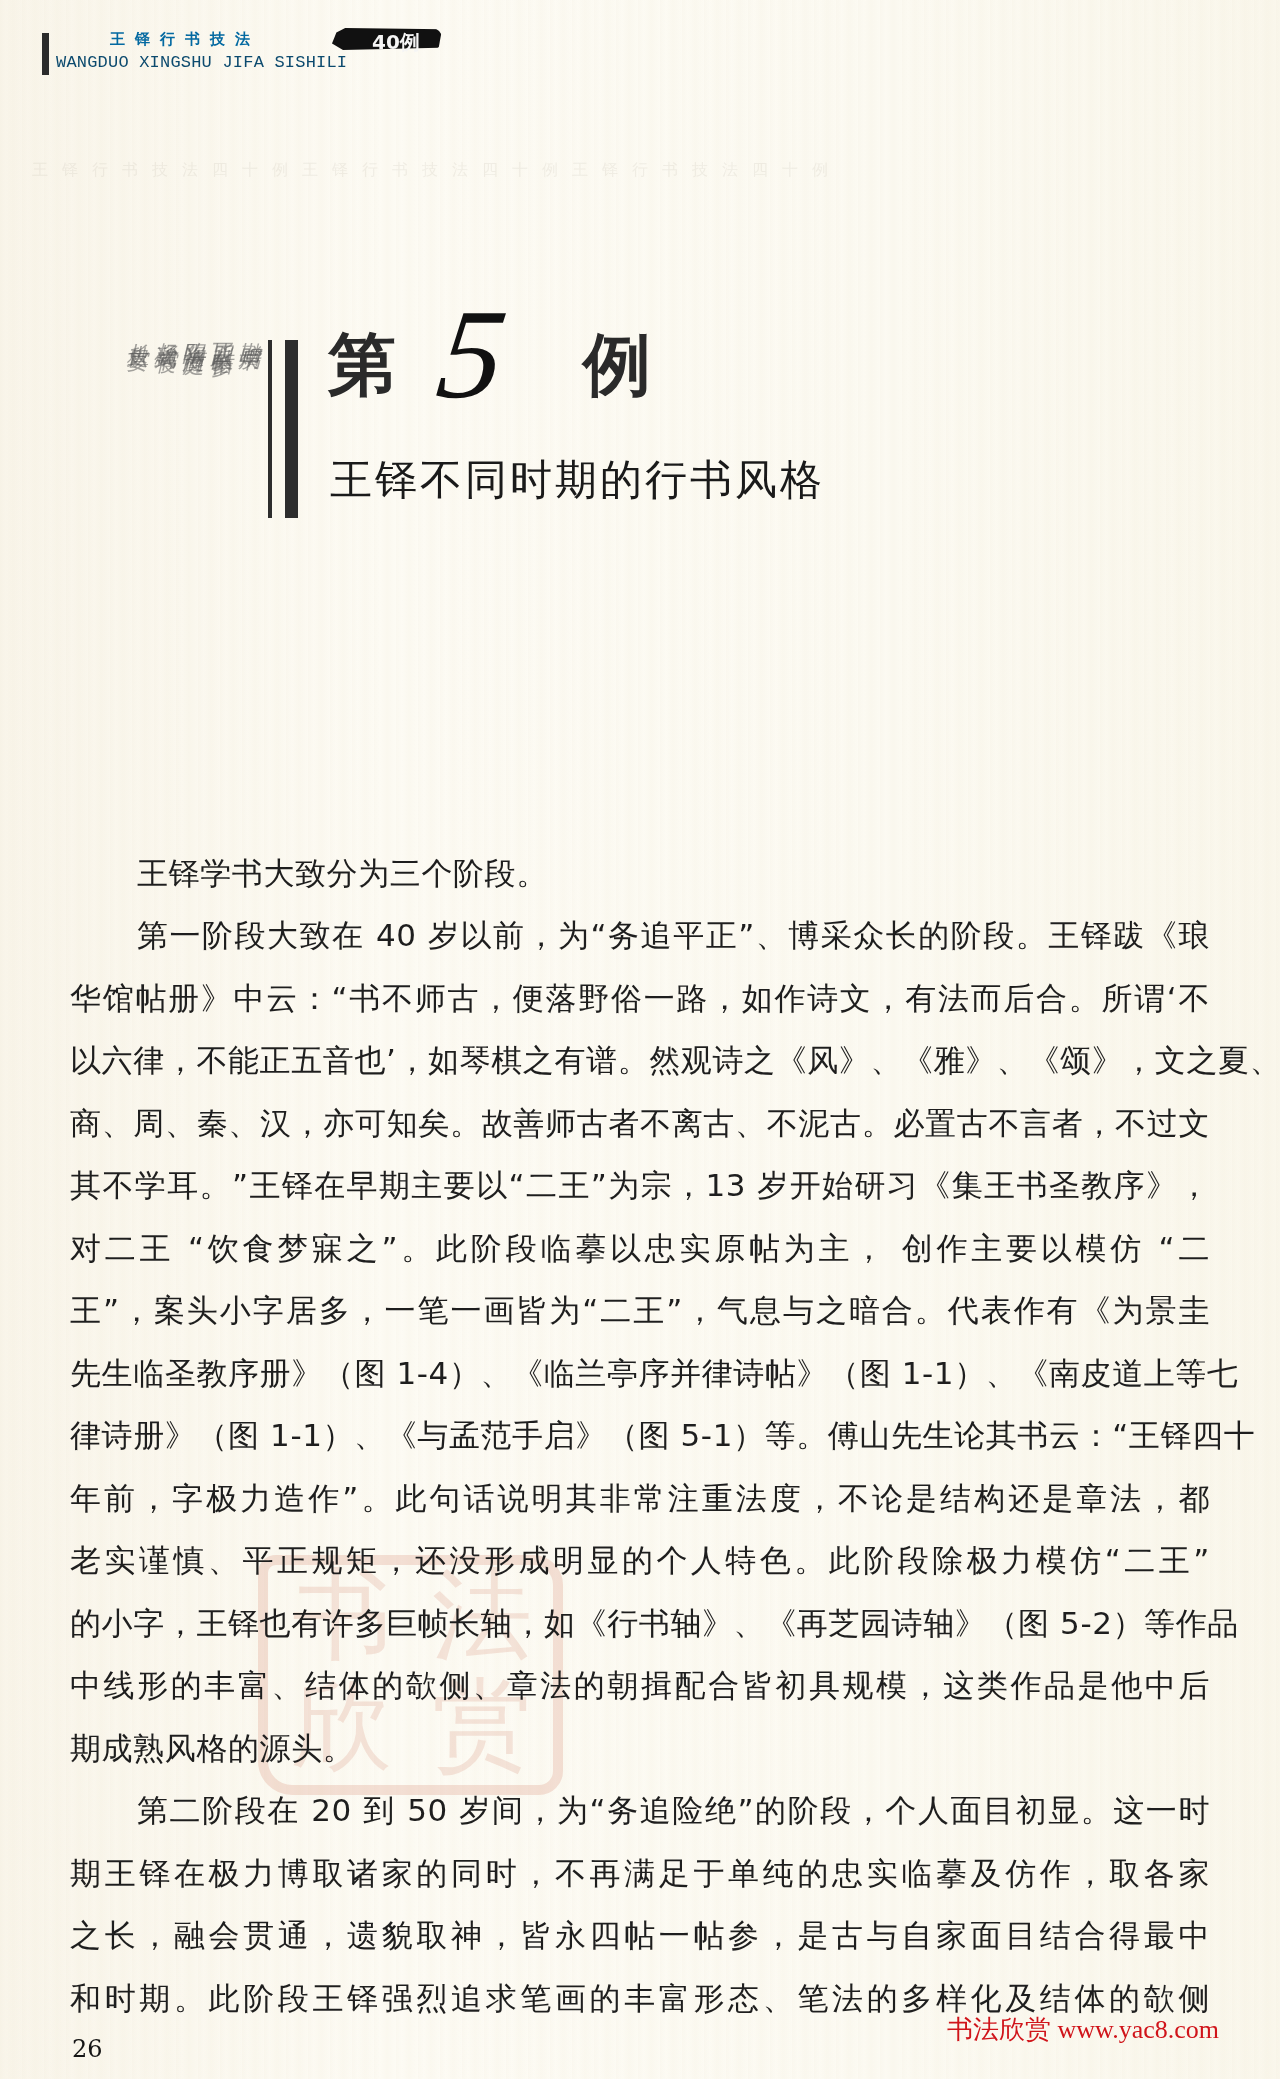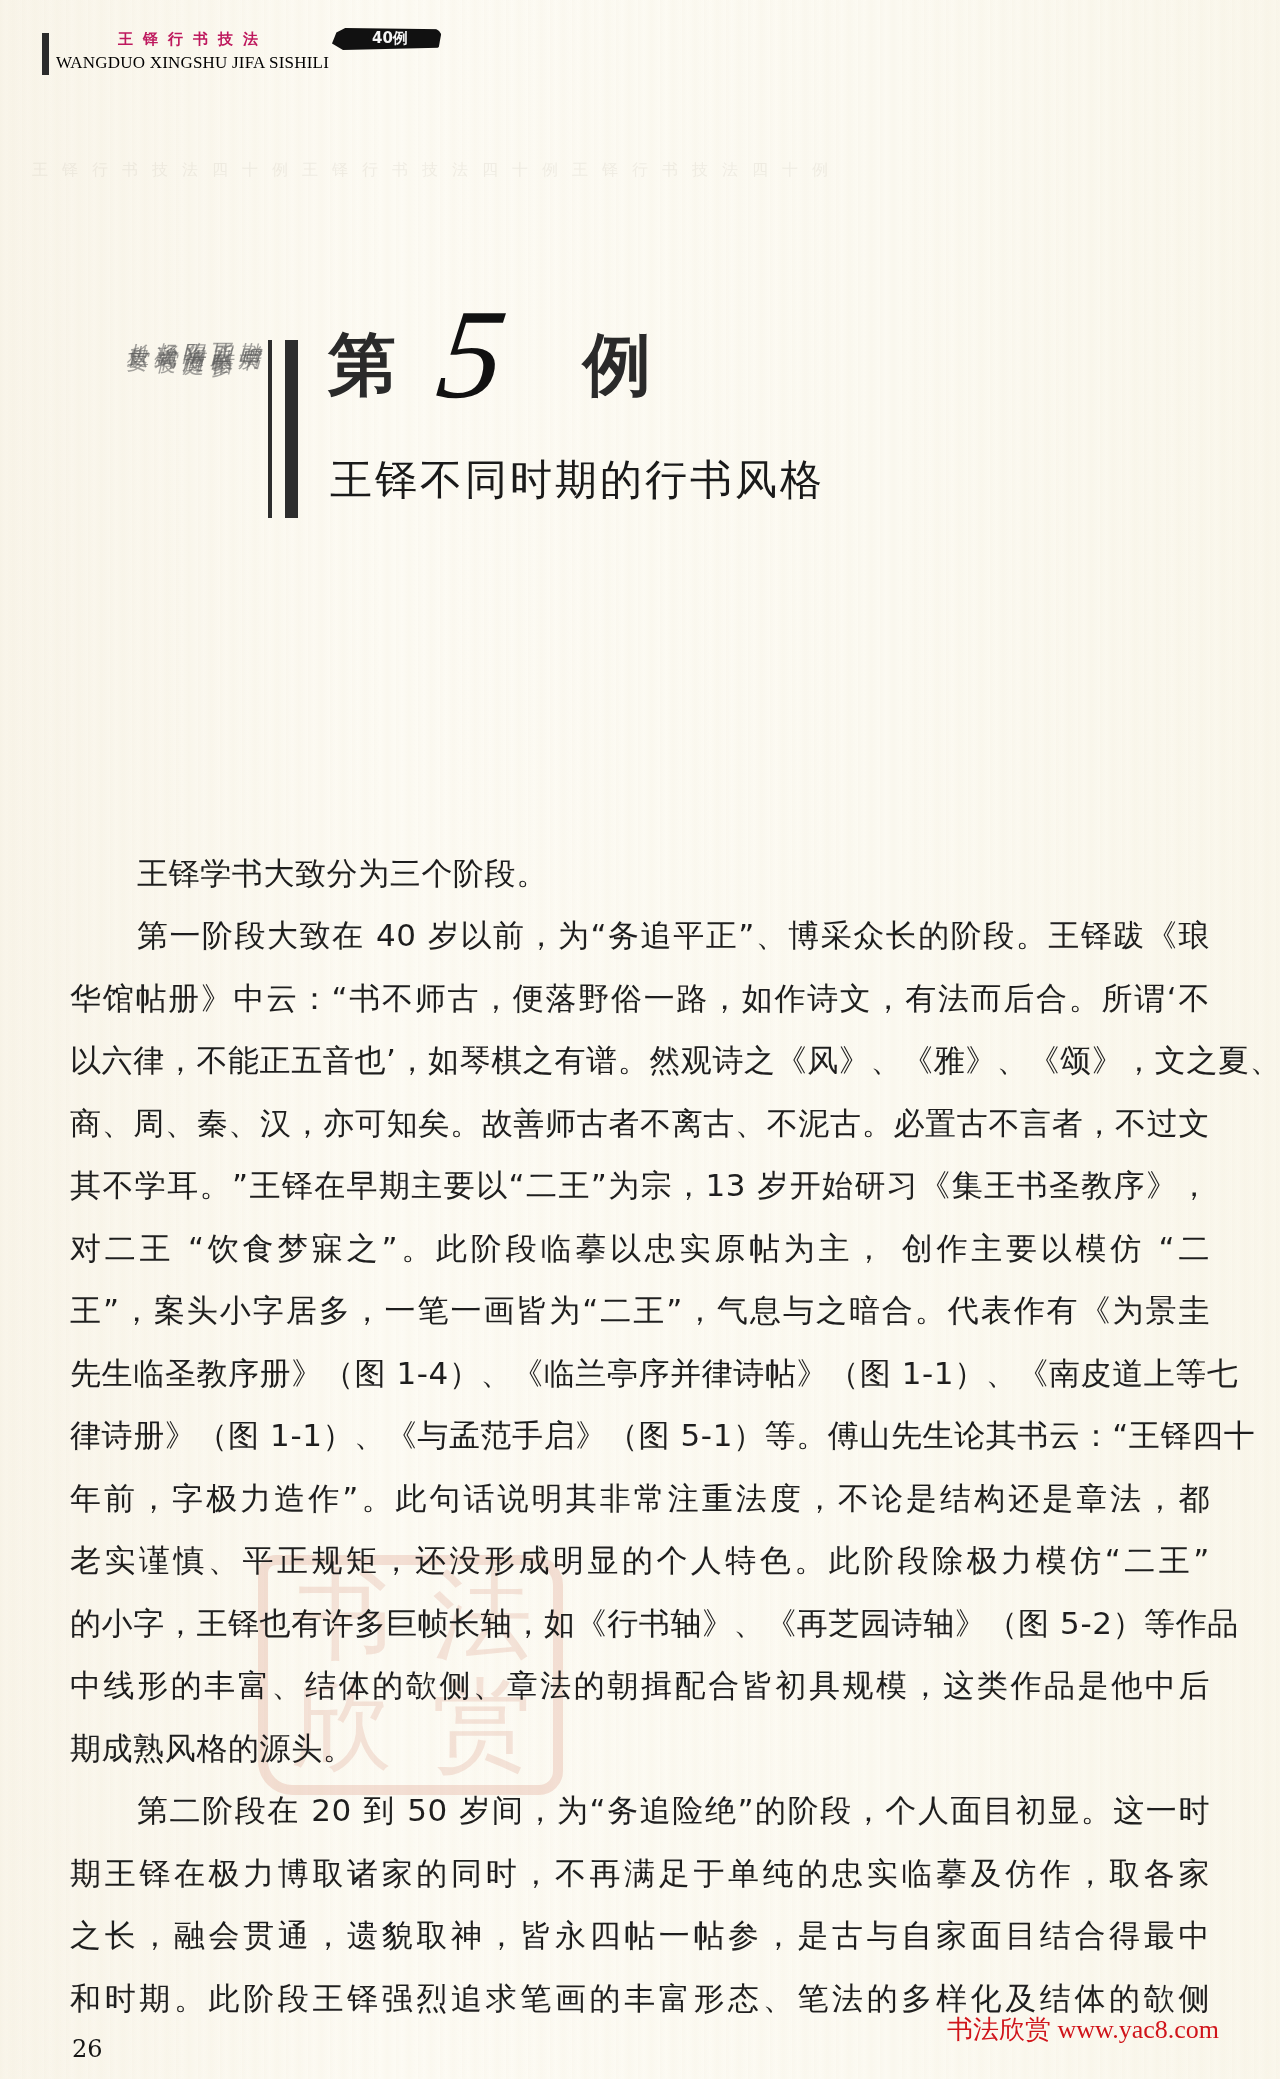--- a/index.html
+++ b/index.html
@@ -16,35 +16,35 @@
       linear-gradient(90deg, #f9f5ea 0%, #fdfbf4 30%, #fcfaf2 70%, #faf7ec 100%);
     pointer-events:none;
   }
   .ghost-band {
     position:absolute; left:32px; top:160px; width:1240px; height:30px;
     color:rgba(140,130,110,0.10); font-size:16px; letter-spacing:14px; white-space:nowrap; overflow:hidden;
   }
   
   .rh-bar { position:absolute; left:42px; top:33px; width:7px; height:42px; background:#2b2b2b; }
   .rh-title {
-    position:absolute; left:118px; top:30px; font-family:"DejaVu Sans", sans-serif;
-    font-weight:bold; font-size:15px; letter-spacing:10px; color:#be185d;
+    position:absolute; left:110px; top:30px; font-family:"DejaVu Sans", sans-serif;
+    font-weight:bold; font-size:15px; letter-spacing:10px; color:#0369a1;
   }
   .rh-badge {
     position:absolute; left:332px; top:28px; width:110px; height:22px;
     background:#111; border-radius:3px 10px 10px 3px;
     clip-path: polygon(4% 20%, 12% 0, 100% 6%, 97% 90%, 10% 100%, 0 70%);
   }
   .rh-badge-text {
     position:absolute; left:372px; top:29px; color:#f5f5f5; font-family:"DejaVu Sans", sans-serif;
-    font-weight:bold; font-size:15px;
+    font-weight:bold; font-size:20px;
   }
   .rh-sub {
-    position:absolute; left:56px; top:53px; font-family:Liberation Serif, serif;
-    font-size:17px; color:#000000; letter-spacing:0.2px;
+    position:absolute; left:56px; top:53px; font-family:Liberation Mono, monospace;
+    font-size:17px; color:#0c4a6e; letter-spacing:0.2px;
   }
   
   .inscription {
     position:absolute; left:70px; top:325px; width:190px; height:170px;
     display:flex; flex-direction:row-reverse; gap:6px; justify-content:flex-start;
   }
   .insc-col {
     writing-mode:vertical-rl; font-size:22px; color:rgba(90,90,90,0.55);
     font-family:"DejaVu Serif", serif; line-height:1; letter-spacing:2px; font-style:italic;
   }

